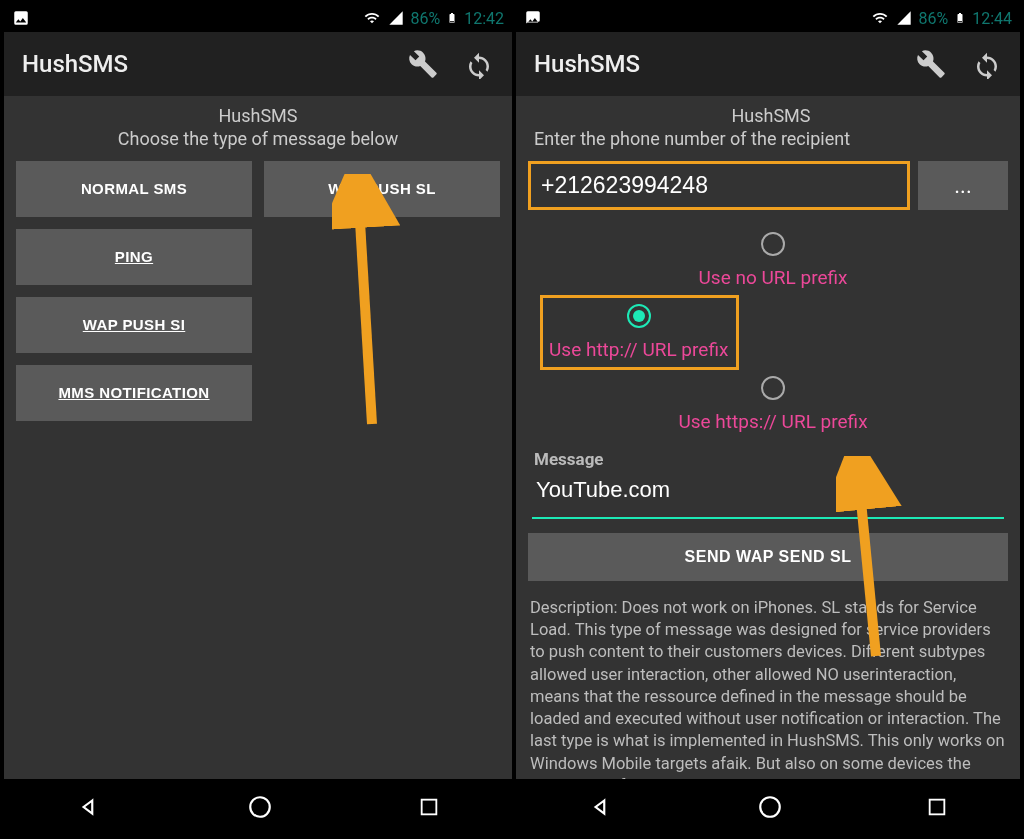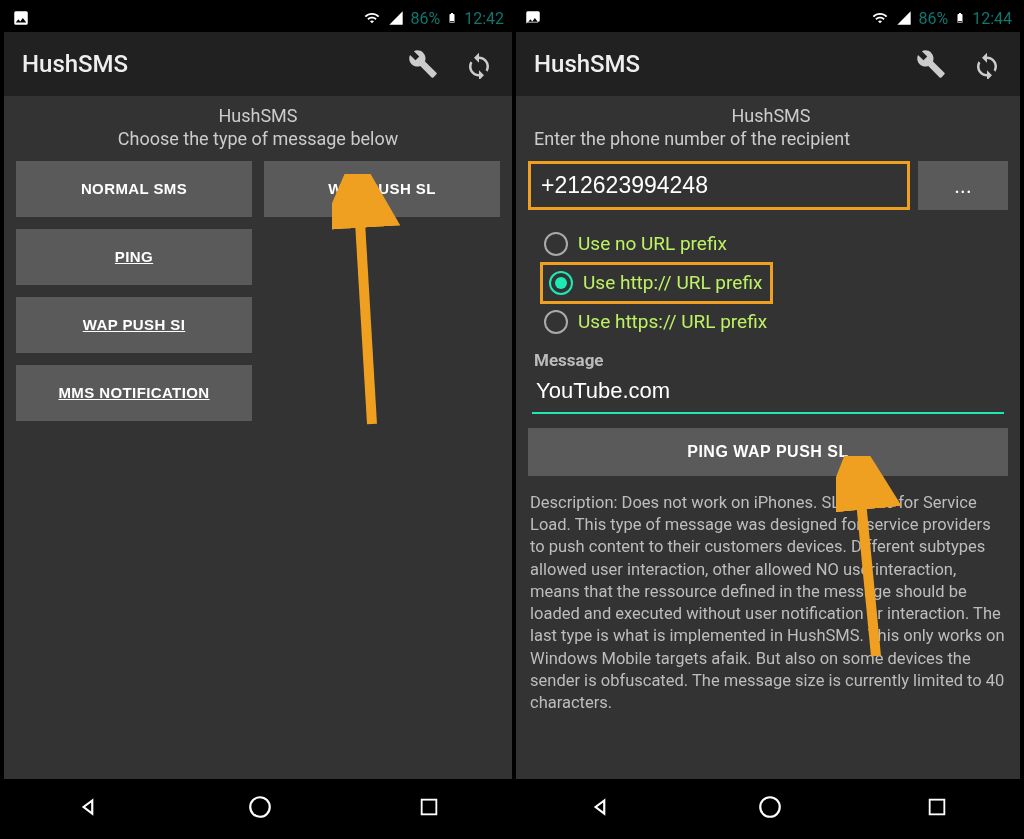--- a/index.html
+++ b/index.html
@@ -25,28 +25,28 @@
 
   .btn-grid { display: grid; grid-template-columns: 1fr 1fr; gap: 12px; }
   .btn { background: #5a5a5a; color: #fff; font-size: 15px; font-weight: 600; letter-spacing: 0.4px; height: 56px; display: flex; align-items: center; justify-content: center; border: none; cursor: pointer; }
   .stack { display: flex; flex-direction: column; gap: 12px; width: calc(50% - 6px); text-decoration: underline; }
 
   
   .phonerow { display: flex; gap: 8px; align-items: stretch; margin-bottom: 16px; }
   .phone-input { flex: 1; border: 3px solid #f0a020; background: transparent; color: #fff; font-size: 23px; padding: 8px 10px; outline: none; border-bottom: 3px solid #f0a020; }
   .dots-btn { width: 90px; background: #5a5a5a; color: #fff; font-size: 22px; display:flex; align-items:center; justify-content:center; cursor:pointer; }
 
-  .radio-row { display: flex; align-items: center; gap: 10px; padding: 6px 6px; font-size: 19px; color: #bef264; cursor: pointer; }
+  .radio-row { display: flex; align-items: center; gap: 10px; padding: 6px 6px; font-size: 19px; color: #ec4899; cursor: pointer; flex-direction: column; }
   .radio-row.highlight { border: 3px solid #f0a020; width: max-content; padding-right: 8px; margin-left:2px; }
   .radio-outer { width: 24px; height: 24px; border: 2.5px solid #aaa; border-radius: 50%; display: flex; align-items: center; justify-content: center; flex-shrink:0; }
   .radio-outer.selected { border-color: #1de9b6; }
   .radio-inner { width: 12px; height: 12px; border-radius: 50%; background: #1de9b6; }
 
   .msg-label { font-size: 17px; color: #bbb; margin: 10px 0 4px 6px; font-weight: bold; }
-  .msg-input-wrap { border-bottom: 2px solid #1de9b6; margin: 0 4px 14px 4px; padding-bottom: 4px; }
+  .msg-input-wrap { border-bottom: 2px solid #1de9b6; margin: 0 4px 14px 4px; padding-bottom: 10px; }
   .msg-input { width: 100%; background: transparent; border: none; outline: none; color: #fff; font-size: 22px; padding: 4px 4px; }
 
   .send-btn { width: 100%; height: 48px; background: #5a5a5a; color: #fff; font-size: 16px; font-weight: 600; letter-spacing: .5px; border: none; cursor: pointer; margin-bottom: 16px; }
 
   .desc { font-size: 16.5px; line-height: 1.35; color: #bdbdbd; padding: 0 2px; }
 
   
   .navbar { height: 56px; background: #000; display: flex; align-items: center; justify-content: space-around; }
 
   
@@ -223,21 +223,21 @@
           <span class="radio-outer"></span>
           <span>Use https:// URL prefix</span>
         </div>
       </div>
 
       <div class="msg-label">Message</div>
       <div class="msg-input-wrap">
         <input class="msg-input" value="YouTube.com" style="">
       </div>
 
-      <button class="send-btn">PING WAP PUSH SL</button>
+      <button class="send-btn">SEND WAP SEND SL</button>
 
       <div class="desc">Description: Does not work on iPhones. SL stands for Service Load. This type of message was designed for service providers to push content to their customers devices. Different subtypes allowed user interaction, other allowed NO userinteraction, means that the ressource defined in the message should be loaded and executed without user notification or interaction. The last type is what is implemented in HushSMS. This only works on Windows Mobile targets afaik. But also on some devices the sender is obfuscated. The message size is currently limited to 40 characters.</div>
 
       
       <svg class="arrow" style="left:320px; top:360px;" width="80" height="210">
         <defs>
             <marker id="ah2" markerWidth="8" markerHeight="8" refX="4" refY="4" orient="auto">
               <polygon points="0,0 8,4 0,8" fill="#f0a020"></polygon>
             </marker>
           </defs>

